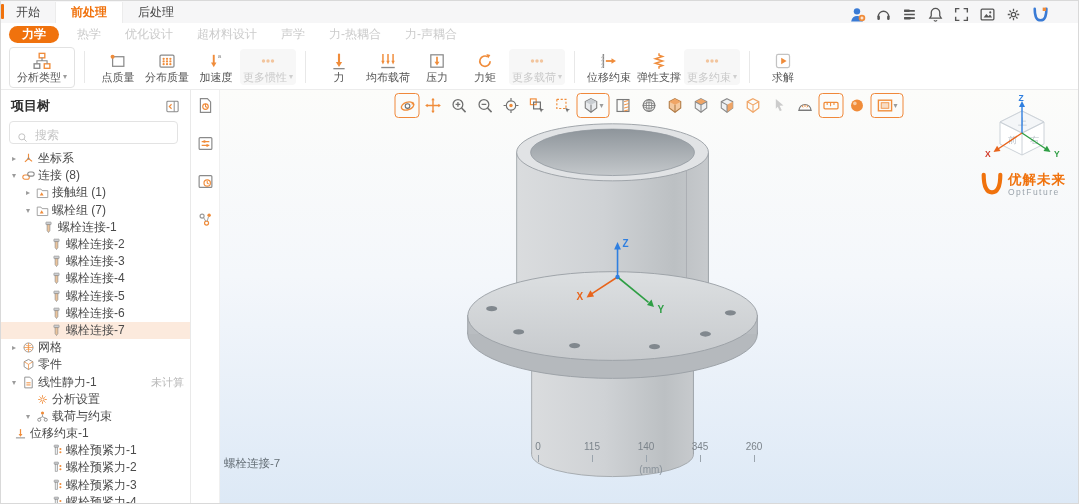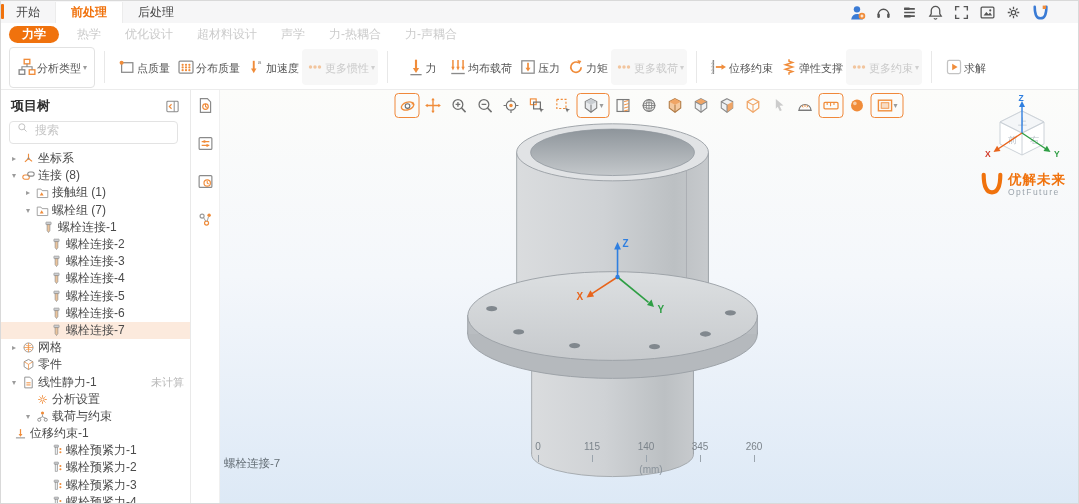--- a/index.html
+++ b/index.html
@@ -1,46 +1,46 @@
 <!DOCTYPE html>
 <html><head>
 <meta charset="utf-8">
 <style>
   html,body{margin:0;padding:0}
   body{width:1079px;height:504px;overflow:hidden;font-family:"Liberation Sans","DejaVu Sans",sans-serif;background:#fff;color:#333;-webkit-font-smoothing:antialiased}
   .window{position:relative;width:1079px;height:504px;box-sizing:border-box;border:1px solid #d9d9d9;background:#fff}
   
-  .titlebar{position:absolute;top:0;left:0;right:0;height:22px;background:#f6f6f7;border-bottom:1px solid #ececec;display:flex;align-items:center}
+  .titlebar{position:absolute;top:0;left:0;right:0;height:22px;background:#f6f6f7;border-bottom:1px solid #ececec;display:flex;align-items:flex-end}
   .accent-strip{position:absolute;left:0;top:3px;width:3px;height:15px;background:#f0720d;border-radius:1px}
   .ttab{padding:0 15px;font-size:12px;line-height:21px;color:#454545;cursor:default}
   .ttab.active{background:#fff;color:#f0720d;font-weight:bold;border-left:1px solid #ececec;border-right:1px solid #ececec}
   .winicons{margin-left:auto;display:flex;align-items:center;gap:9px;padding-right:30px}
   .winicons .wicon{width:17px;height:17px;display:flex}
   .wicon svg{width:100%;height:100%}
   
   .modulebar{position:absolute;top:22px;left:0;right:0;height:22px;background:#fff;display:flex;align-items:center}
   .mtab{font-size:12px;color:#cbcbcb;padding:0 12px;line-height:22px;white-space:nowrap}
   .mtab.active{background:#f0720d;color:#fff;border-radius:9px;line-height:17px;height:17px;padding:0 13px;margin:0 6px 0 8px;font-weight:bold;font-size:12px}
   
   .ribbon{position:absolute;top:44px;left:0;right:0;height:44px;border-bottom:1px solid #ececec;display:flex;align-items:center;padding:0 8px;background:#fff}
   .rsep{width:1px;height:32px;background:#e8e8e8;margin:0 9px;flex:none}
-  .ritem{display:flex;flex-direction:row;align-items:center;justify-content:center;min-width:42px;height:40px;font-size:11px;color:#555;cursor:default;padding:0 3px}
+  .ritem{display:flex;flex-direction:column;align-items:center;justify-content:center;min-width:42px;height:40px;font-size:11px;color:#555;cursor:default;padding:0 3px}
   .ritem .ricon{width:20px;height:18px;display:flex;justify-content:center}
   .ritem .ricon svg{height:18px;width:18px}
   .rlabel{margin-top:1px;white-space:nowrap;display:flex;align-items:center;gap:2px;line-height:12px}
   .ritem.big{border:1px solid #e2e2e2;border-radius:4px;height:37px;padding:1px 7px}
   .ritem.dis{background:#f7f7f7;border-radius:4px;color:#c9c9c9;height:36px;margin-top:0}
   .caret{font-size:8px;color:#9b9b9b;line-height:8px}
   .ritem.dis .caret{color:#cfcfcf}
   
   .main{position:absolute;top:89px;left:0;right:0;bottom:0;display:flex}
   .tree-panel{width:190px;flex:none;border-right:1px solid #e9e9e9;background:#fff;display:flex;flex-direction:column;overflow:hidden;box-sizing:border-box}
   .tp-head{display:flex;justify-content:space-between;align-items:center;padding:7px 10px 2px 10px;font-size:13px;font-weight:bold;color:#2e2e2e}
   .tp-head .picon{width:15px;height:15px}
-  .tp-search{margin:4px 12px 6px 8px;display:flex;align-items:flex-start;gap:5px;border:1px solid #e3e3e3;border-radius:4px;height:21px;padding:0 7px;flex:none}
+  .tp-search{margin:4px 12px 6px 8px;display:flex;align-items:flex-end;gap:5px;border:1px solid #e3e3e3;border-radius:4px;height:21px;padding:0 7px;flex:none}
   .tp-search svg{width:11px;height:11px;flex:none}
   .tp-search input{border:none;outline:none;font-size:12px;width:100%;color:#444;background:transparent;font-family:inherit}
   .tp-search input::placeholder{color:#c6c6c6}
   .tree{flex:1;overflow:hidden}
   .trow{display:flex;align-items:center;height:17.2px;font-size:12px;color:#4a4a4a;gap:3px;padding-right:6px;cursor:default;white-space:nowrap}
   .trow.sel{background:#fceadd}
   .exp{width:10px;flex:none;font-size:8px;color:#9b9b9b;text-align:center}
   .ticon{width:13px;height:13px;flex:none;display:flex}
   .ticon svg{width:13px;height:13px}
   .tlabel{overflow:hidden;text-overflow:ellipsis}

